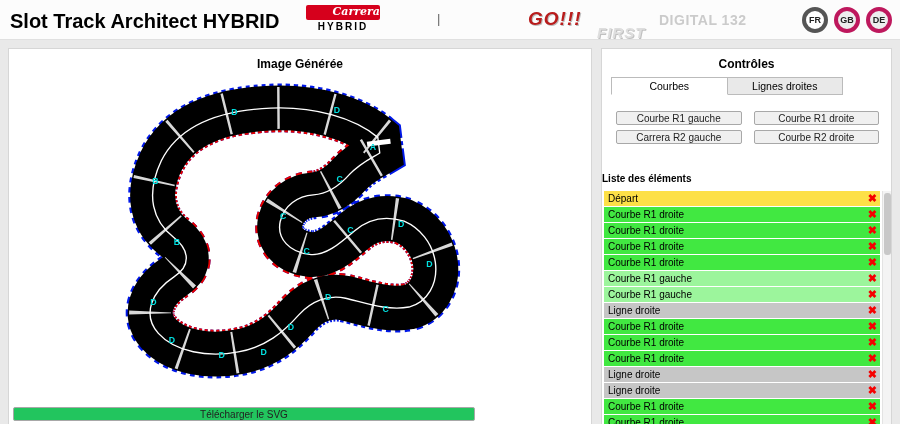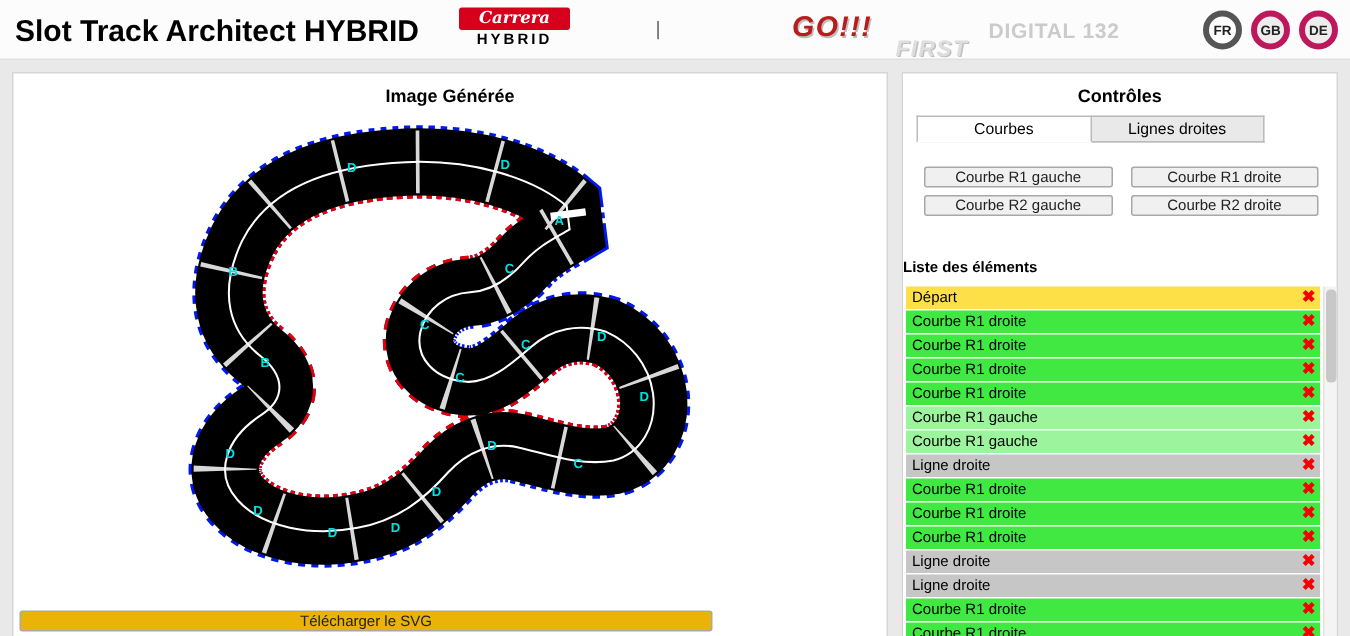--- a/index.html
+++ b/index.html
@@ -11,21 +11,21 @@
     color: #000;
   }
 
   
   .header { position: absolute; top: 0; left: 0; width: 900px; height: 40px;
             background: #fcfcfc; border-bottom: 1px solid #e0e0e0; z-index: 5; }
   .app-title { position: absolute; left: 10px; top: 10px; font-size: 20px; font-weight: bold; }
   .brand { position: absolute; left: 306px; top: 5px; width: 74px; text-align: center; cursor: pointer; }
   .carrera-box { background: #d6001c; color: #fff; font-family: "DejaVu Serif", serif;
                  font-style: italic; font-weight: bold; font-size: 11px; height: 15px;
-                 line-height: 14px; border-radius: 2px; }
+                 line-height: 14px; border-radius: 2px; text-align: right; }
   .hybrid-text { font-size: 10px; font-weight: bold; letter-spacing: 2px; margin-top: 1px; }
   .sep { position: absolute; left: 437px; top: 11px; font-size: 13px; color: #666; }
   .logo-go { position: absolute; left: 528px; top: 8px; font-size: 19px; font-weight: bold;
              font-style: italic; color: #b91c1c; letter-spacing: 1px; text-shadow: 1px 1px 0 #bdbdbd; }
   .logo-first { position: absolute; left: 597px; top: 24px; font-size: 15px; font-weight: bold;
                 font-style: italic; color: #dedede; letter-spacing: 1px; text-shadow: 1px 1px 0 #c0c0c0; }
   .logo-digital { position: absolute; left: 659px; top: 12px; font-size: 14px; font-weight: bold;
                   color: #cbcbcb; letter-spacing: 0.5px; }
   .langs { position: absolute; right: 8px; top: 7px; display: flex; gap: 6px; }
   .lang { width: 26px; height: 26px; border-radius: 50%; border: 4px solid #be185d;
@@ -37,21 +37,21 @@
   .card { position: absolute; background: #fff; border: 1px solid #d6d6d6; }
   .left-card  { left: 8px;   top: 48px; width: 584px; height: 400px; }
   .right-card { left: 601px; top: 48px; width: 291px; height: 400px; }
   .card-title { text-align: center; font-weight: bold; font-size: 12px; padding-top: 8px; }
 
   
   .track-area { position: absolute; left: 70px; top: 24px; width: 424px; height: 314px; }
   .track-area svg { width: 100%; height: 100%; display: block; }
 
   .download-btn { position: absolute; left: 4px; top: 358px; width: 462px; height: 14px;
-                  font-size: 10px; line-height: 11px; background: #eab308; border: 1px solid #a8a8a8;
+                  font-size: 10px; line-height: 11px; background: #22c55e; border: 1px solid #a8a8a8;
                   border-radius: 2px; color: #222; font-family: inherit; cursor: pointer; }
 
   
   .tabs { position: absolute; left: 9px; top: 28px; width: 232px; height: 18px;
           display: flex; border-bottom: 1px solid #bbb; }
   .tab { flex: 1; text-align: center; font-size: 10.5px; line-height: 16px;
          border: 1px solid #bbb; background: #e9e9e9; margin-bottom: -1px; cursor: pointer; }
   .tab + .tab { border-left: none; }
   .tab.active { background: #fff; border-bottom-color: #fff; }
 
@@ -150,21 +150,21 @@
   <div class="card-title">Contrôles</div>
 
   <div class="tabs">
     <div class="tab active">Courbes</div>
     <div class="tab">Lignes droites</div>
   </div>
 
   <div class="curve-buttons">
     <button>Courbe R1 gauche</button>
     <button>Courbe R1 droite</button>
-    <button>Courbe R2 gauche</button>
+    <button>Carrera R2 gauche</button>
     <button>Courbe R2 droite</button>
   </div>
 
   <div class="list-title">Liste des éléments</div>
 
   <div class="element-list">
       <div class="row type-depart">
     <span class="row-label">Départ</span>
     <span class="row-x">✖</span>
   </div>

